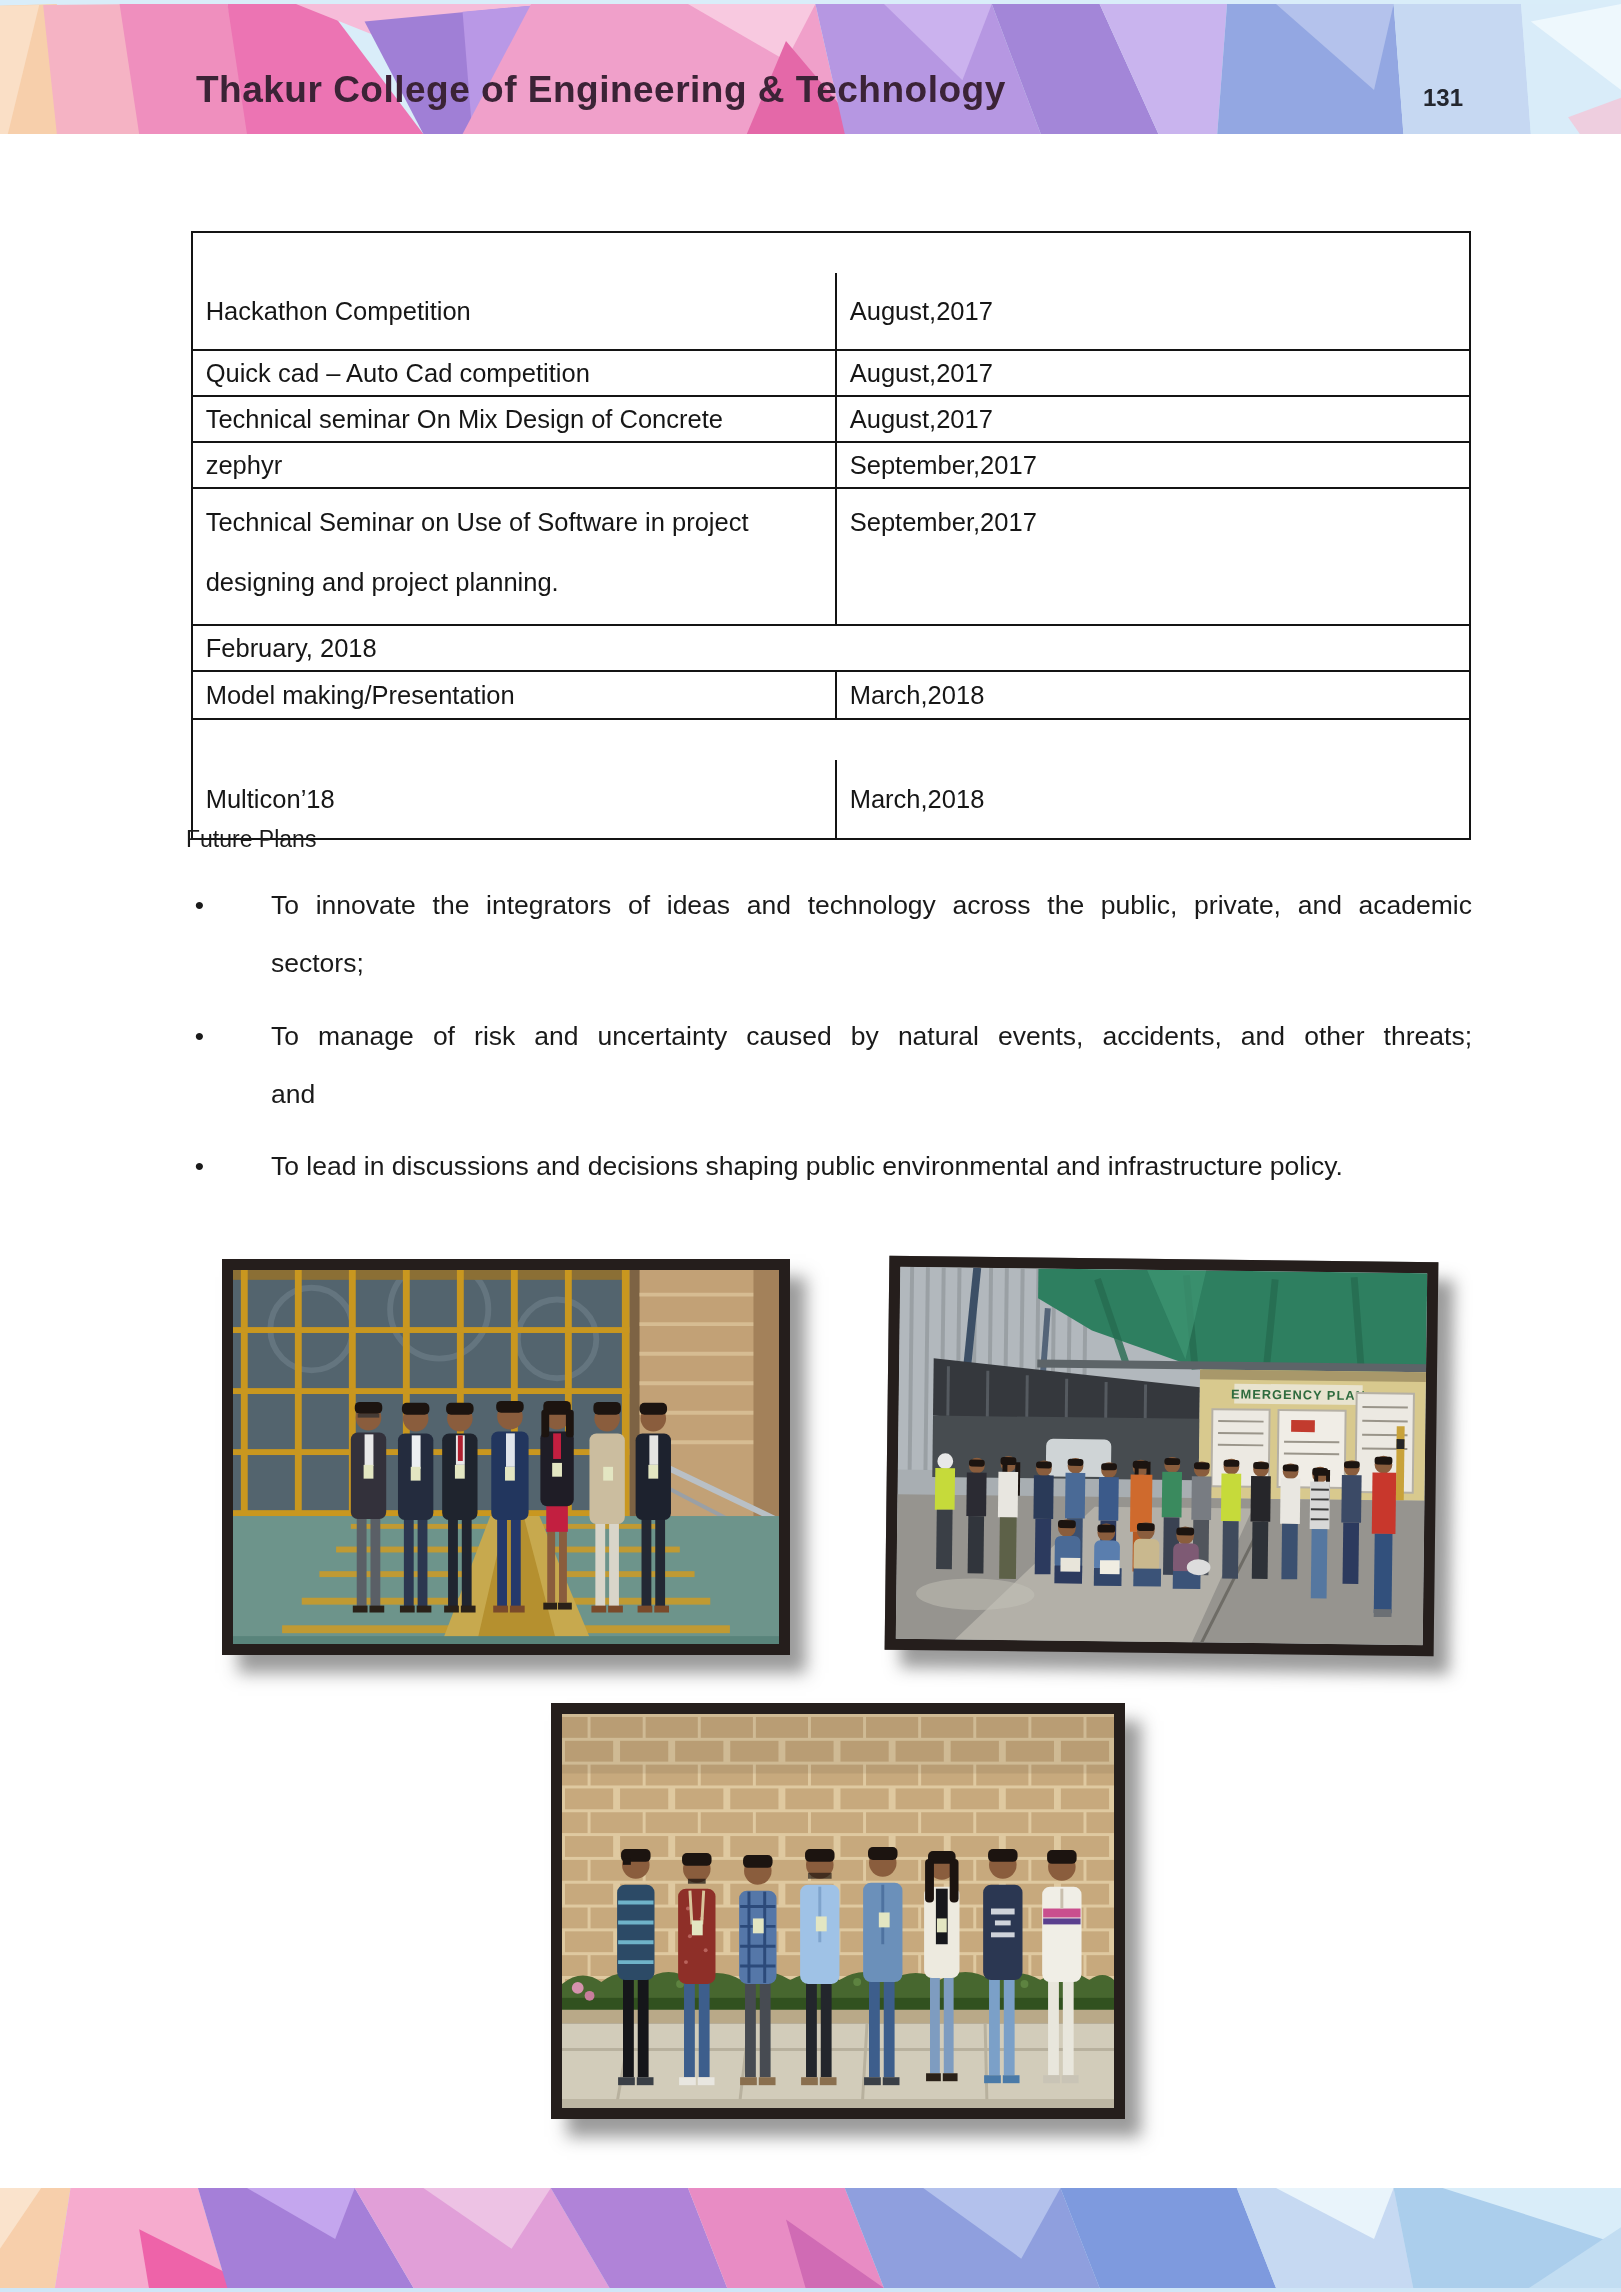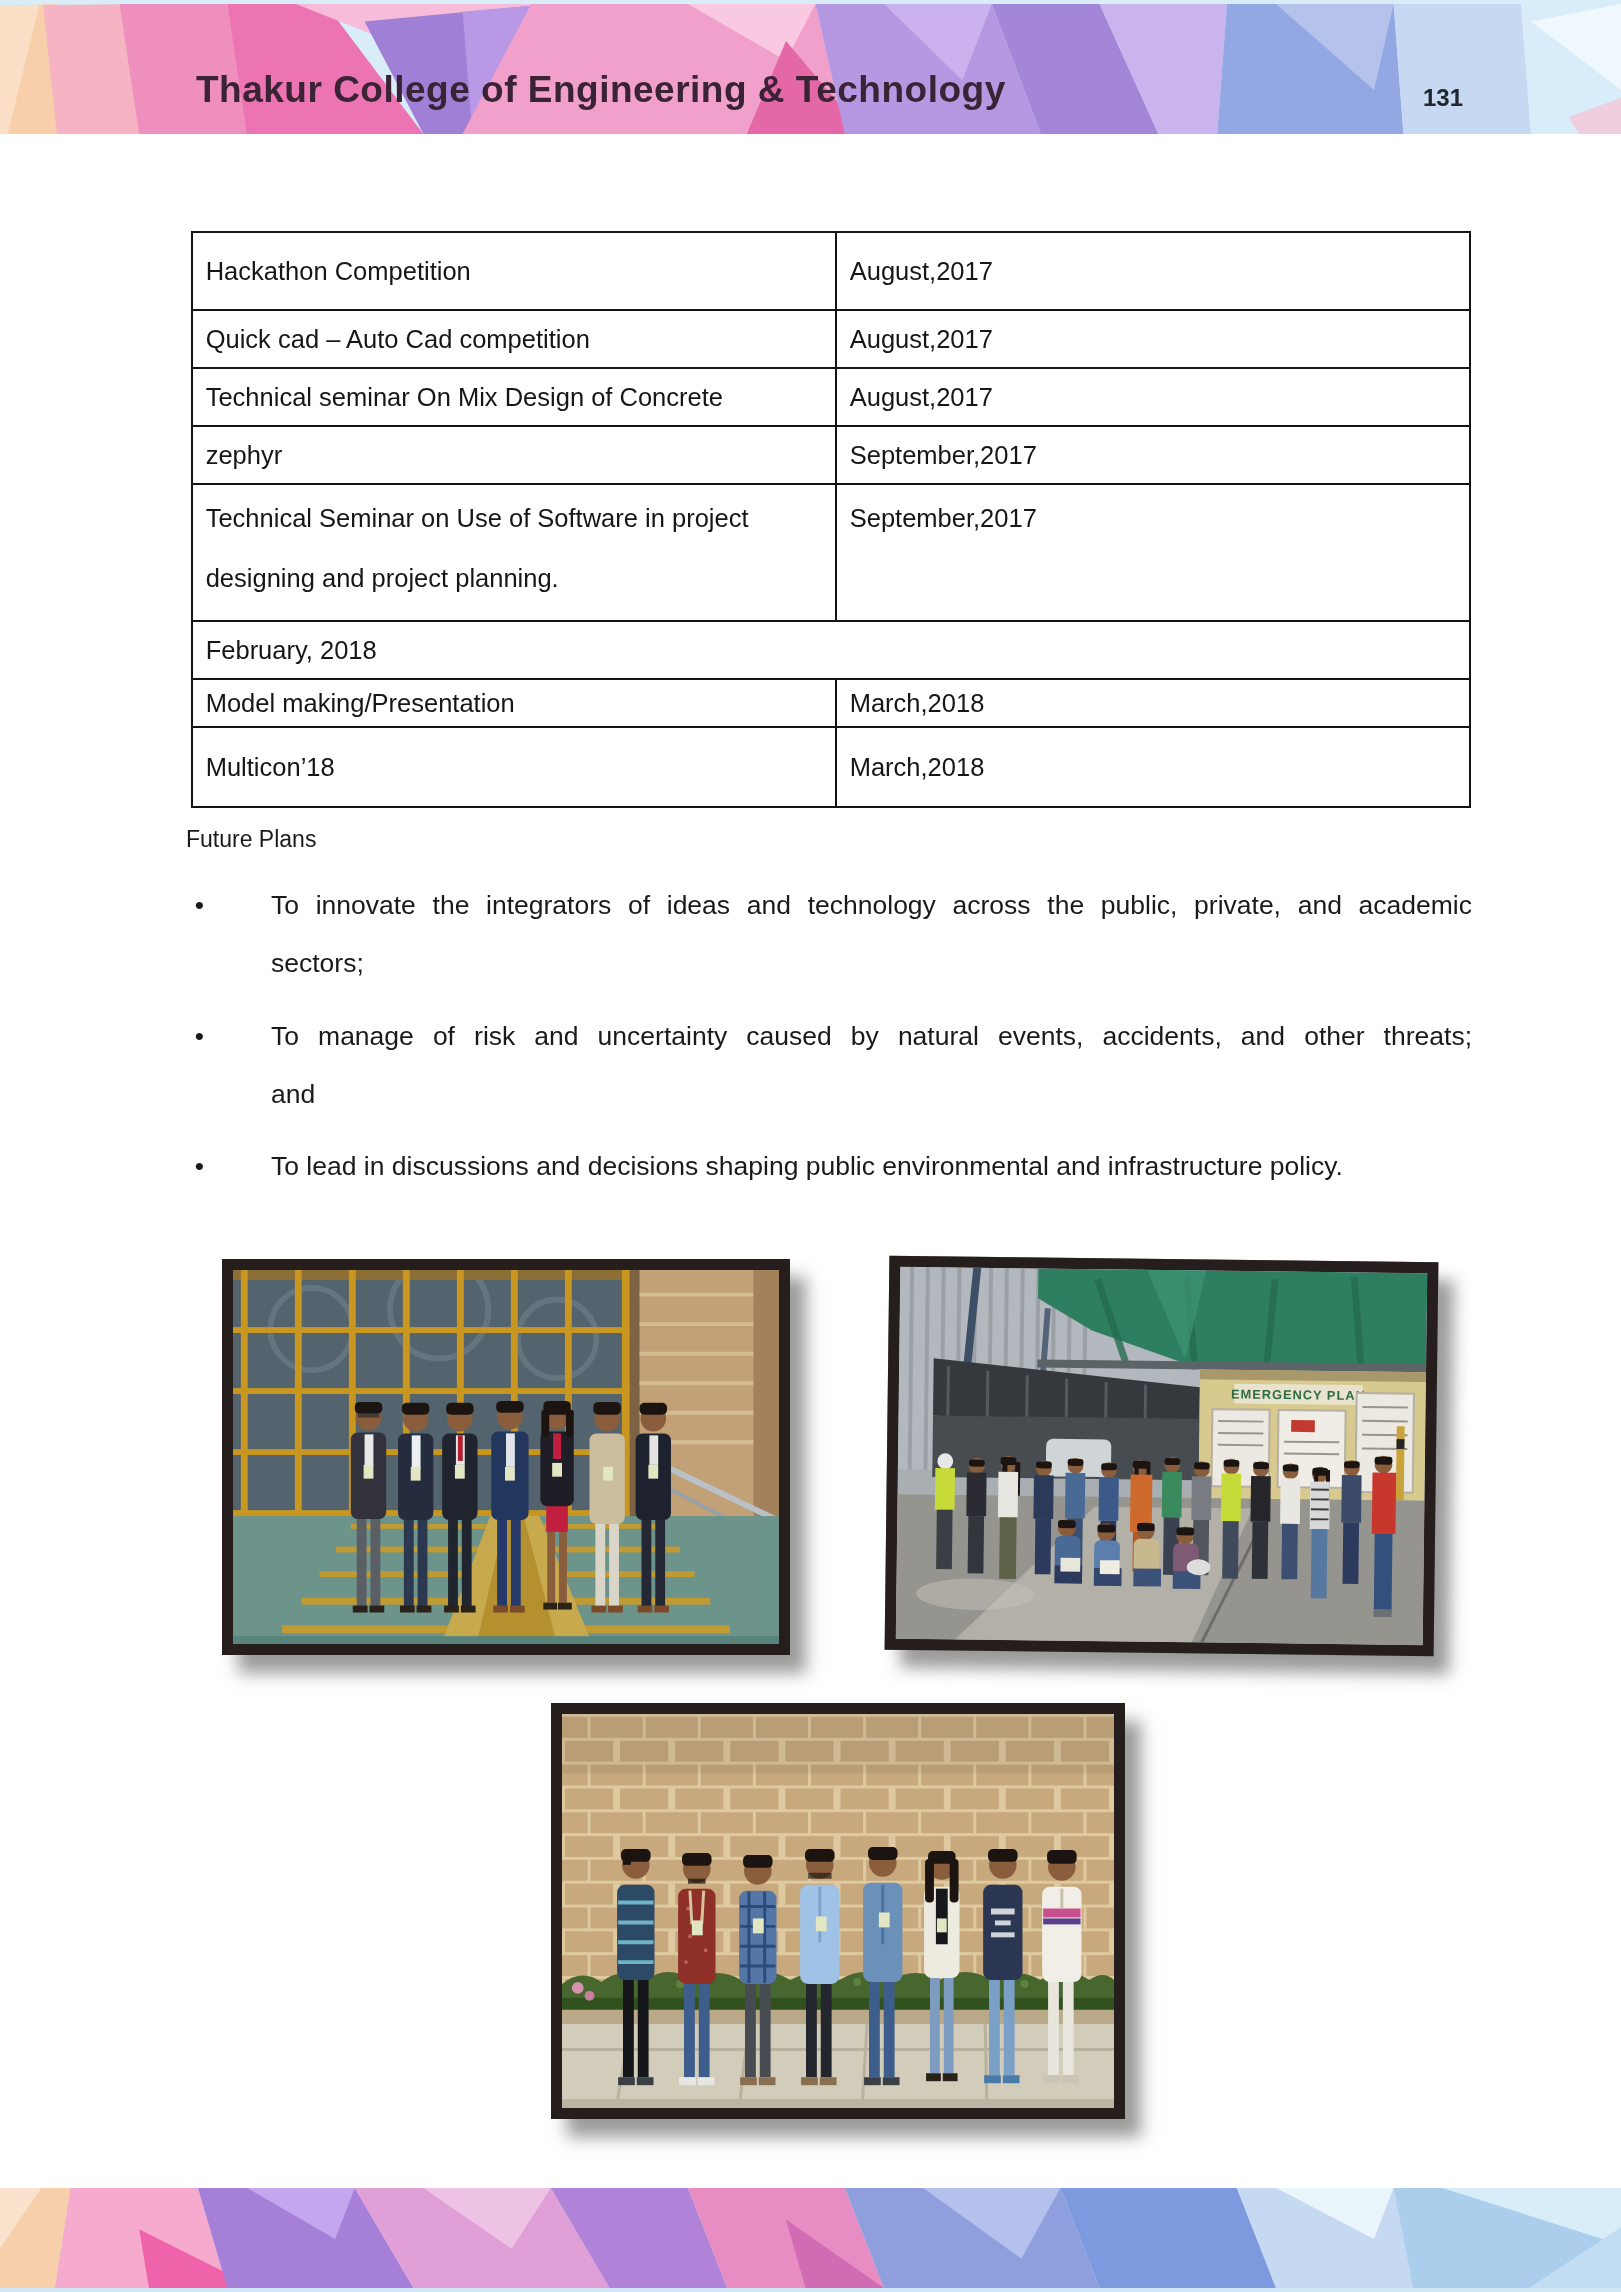--- a/index.html
+++ b/index.html
@@ -24,21 +24,21 @@
   
   .events-table{
     position:absolute;left:191px;top:231px;width:1280px;box-sizing:border-box;
     border:2px solid var(--table-border,#141414);font-size:25.5px;color:#161616;
   }
   .events-table .tr{display:flex;box-sizing:border-box;border-bottom:2px solid var(--table-border,#141414);}
   .events-table .tr:last-child{border-bottom:none;}
   .events-table .td{box-sizing:border-box;padding:0 12.7px;display:flex;align-items:center;}
   .events-table .td.event{width:644px;border-right:2px solid var(--table-border,#141414);}
   .events-table .td.date{flex:1;}
-  .r64{height:78px;} .r66{height:58px;} .r65{height:48px;} .r123{height:137px;}
+  .r64{height:78px;margin-top:40px;} .r66{height:46px;} .r65{height:48px;} .r123{height:137px;}
   .events-table .tr.tall .td{align-items:flex-start;line-height:60px;padding-top:2.9px;}
   
   .fp-heading{position:absolute;left:186px;top:826px;font-size:23px;}
   .bullets{position:absolute;left:186px;top:876px;width:1286px;font-size:26.5px;}
   .bullet-item{display:flex;}
   .bullet-item + .bullet-item{margin-top:14.7px;}
   .bullet-dot{width:85px;box-sizing:border-box;padding-left:8.8px;line-height:58px;}
   .bullet-text{flex:1;line-height:58px;}
   .bullet-text .line{display:block;}
   .bullet-text .line:empty{display:none;}

